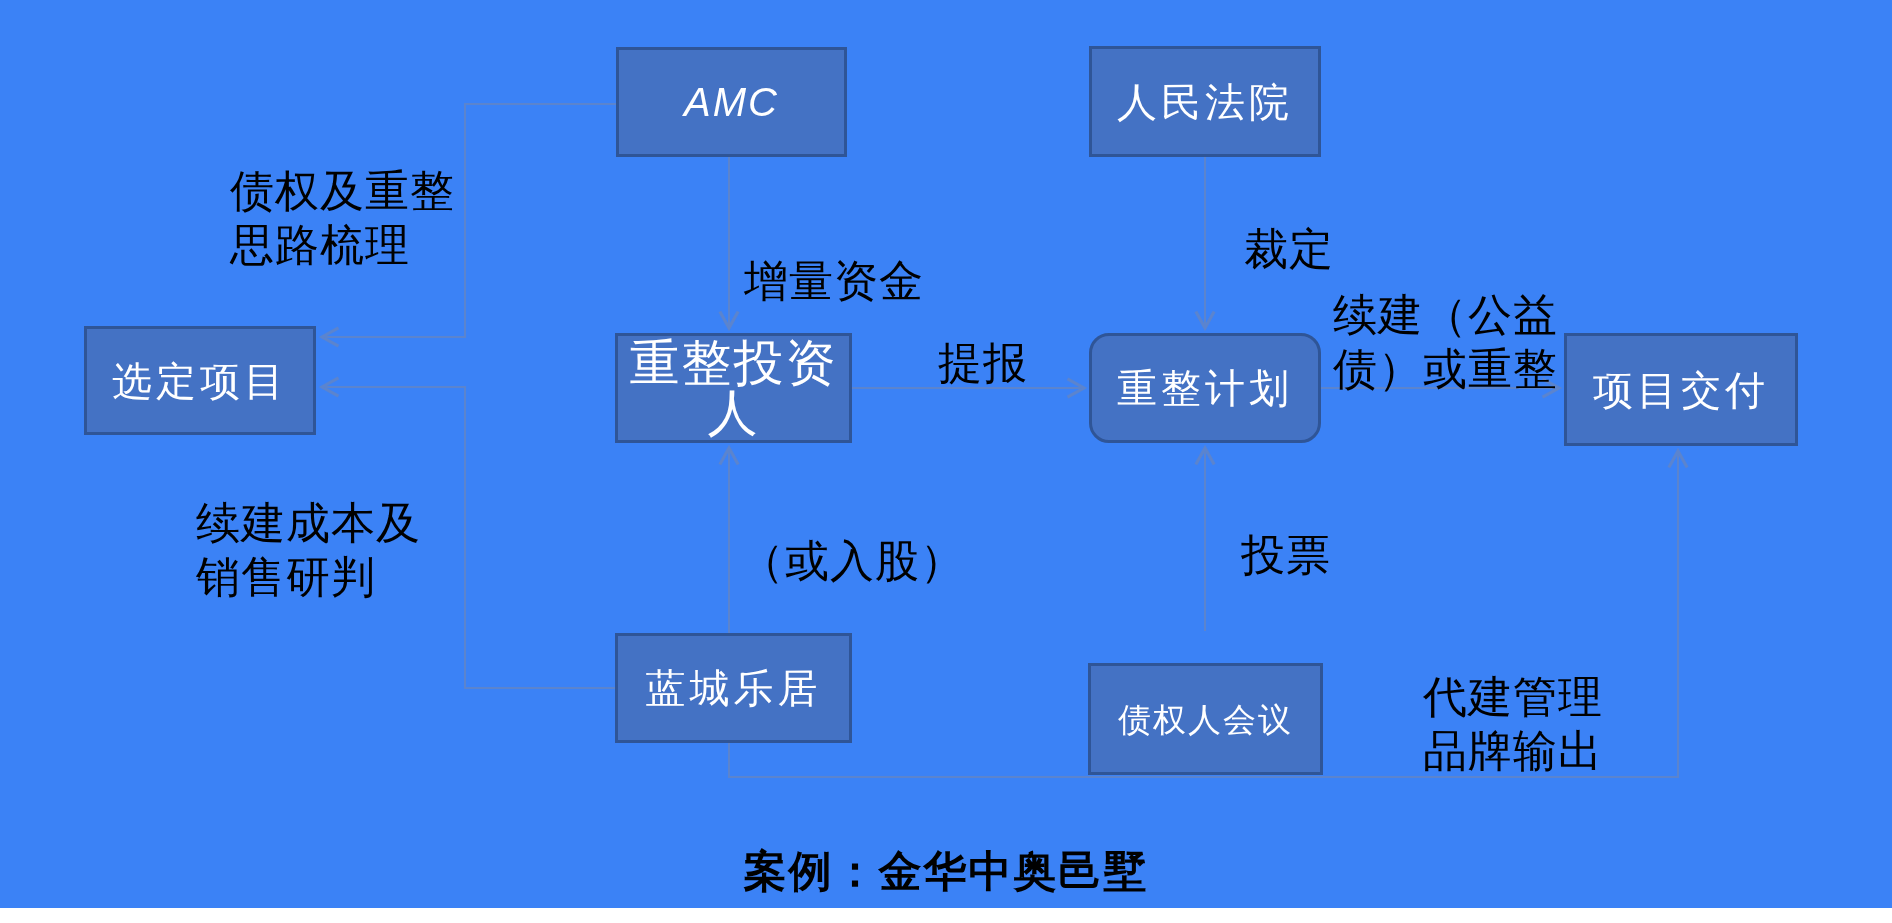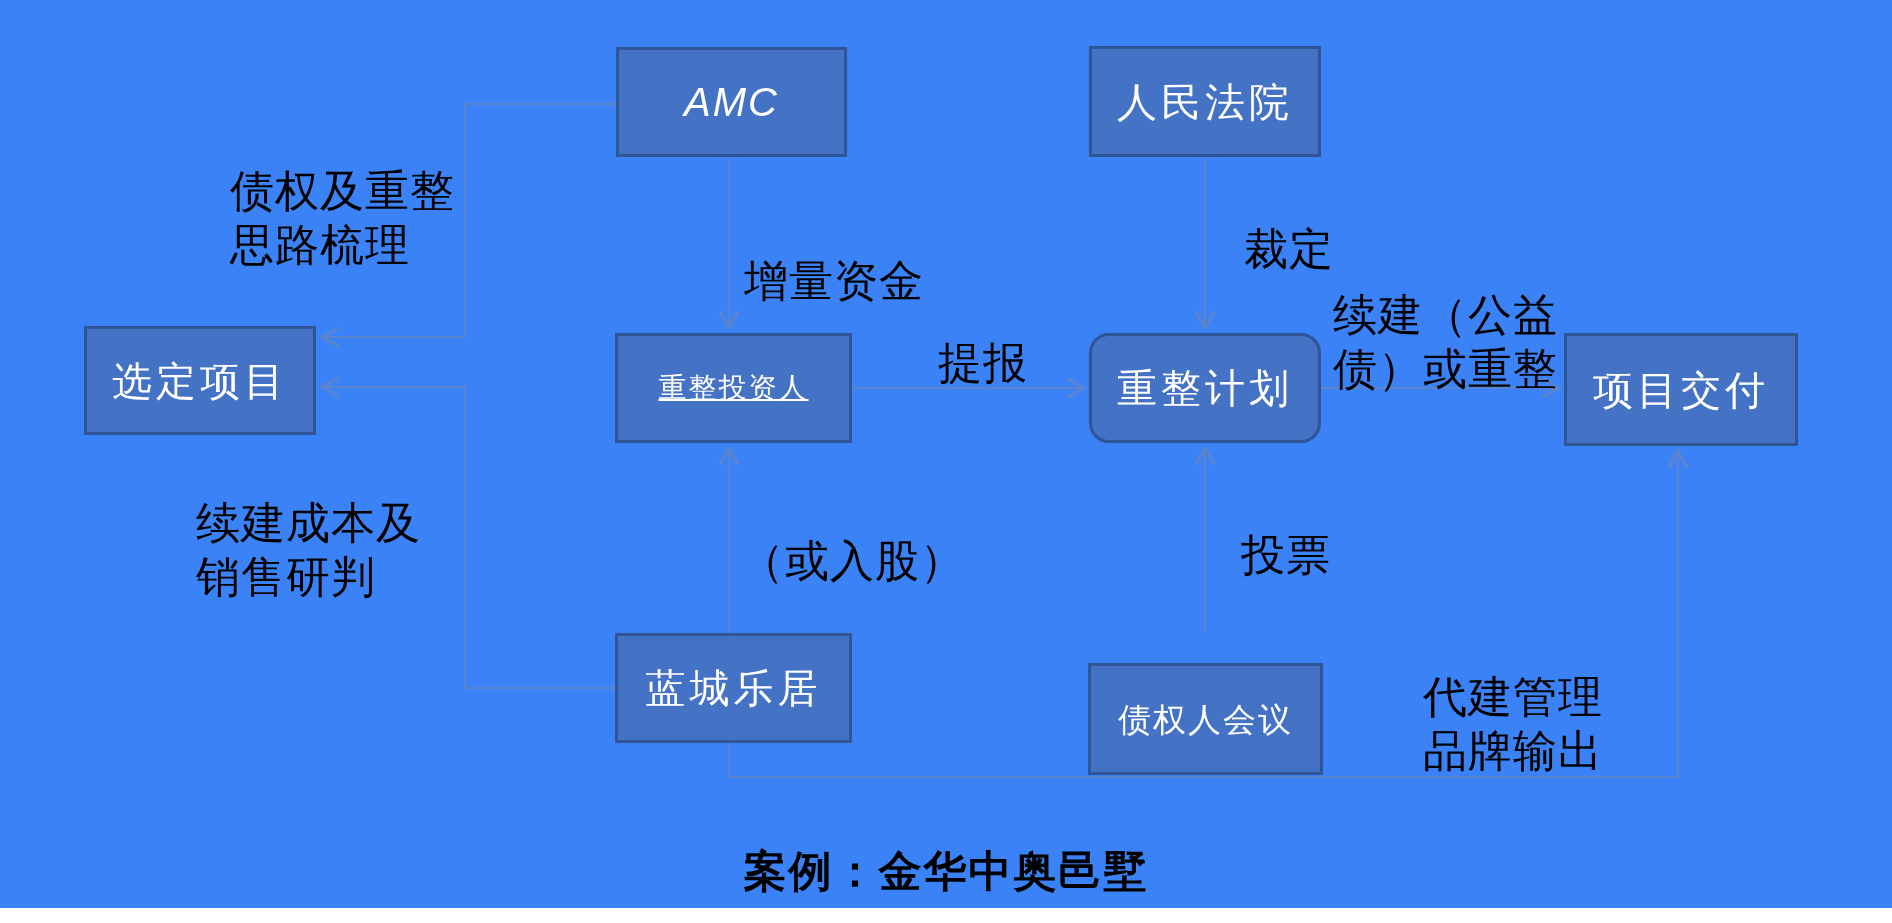--- a/index.html
+++ b/index.html
@@ -89,21 +89,21 @@
       <path d="M 729,743 L 729,777 L 1678,777 L 1678,451" marker-end="url(#arrow)"></path>
     </g>
   </svg>
 
   <div class="node latin" style="left:616px; top:47px; width:231px; height:110px;">AMC</div>
 
   <div class="node cjk" style="left:1089px; top:46px; width:232px; height:111px;">人民法院</div>
 
   <div class="node cjk" style="left:84px; top:306px; width:232px; height:109px;margin-top:20px;">选定项目</div>
 
-  <div class="node cjk" style="left:615px; top:333px; width:237px; height:110px; font-size:28px; letter-spacing:2px;text-decoration:underline;">重整投资人</div>
+  <div class="node cjk" style="left:615px; top:333px; width:237px; height:110px; font-size:50px; letter-spacing:2px;">重整投资人</div>
 
   <div class="node cjk" style="left:1089px; top:333px; width:232px; height:110px;border-radius:20px;">重整计划</div>
 
   <div class="node cjk" style="left:1564px; top:333px; width:234px; height:113px;">项目交付</div>
 
   <div class="node cjk" style="left:615px; top:633px; width:237px; height:110px;">蓝城乐居</div>
 
   <div class="node cjk small" style="left:1088px; top:631px; width:235px; height:112px;margin-top:32px;">债权人会议</div>
 
   <div class="edge-label" style="left:230px; top:164px;">债权及重整

